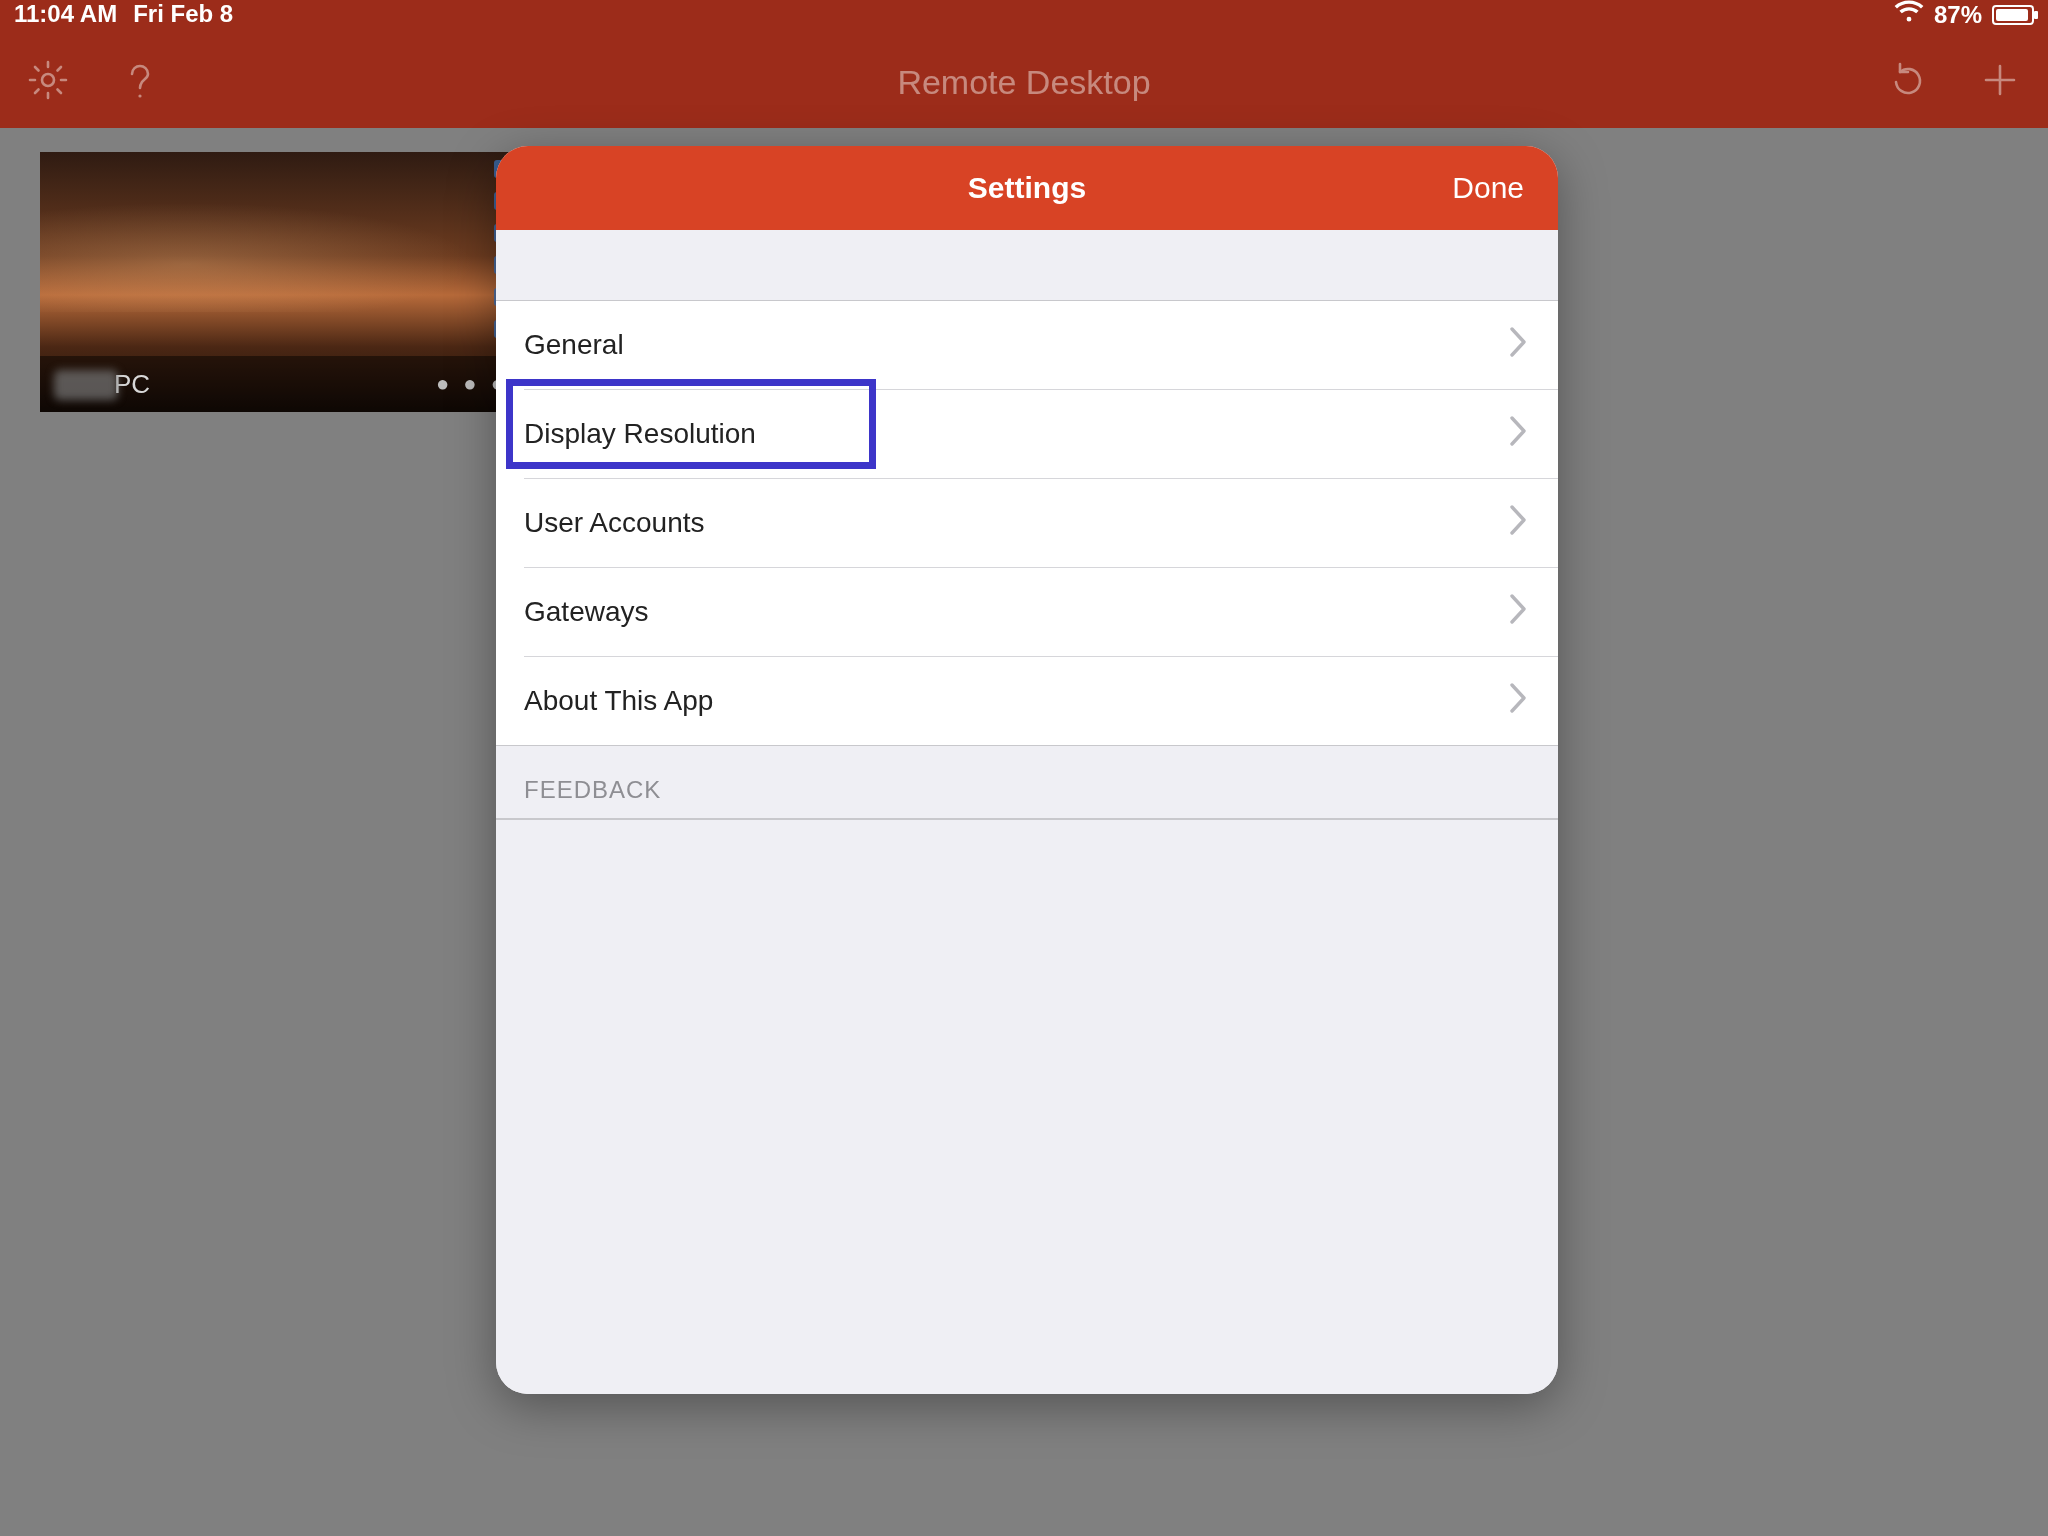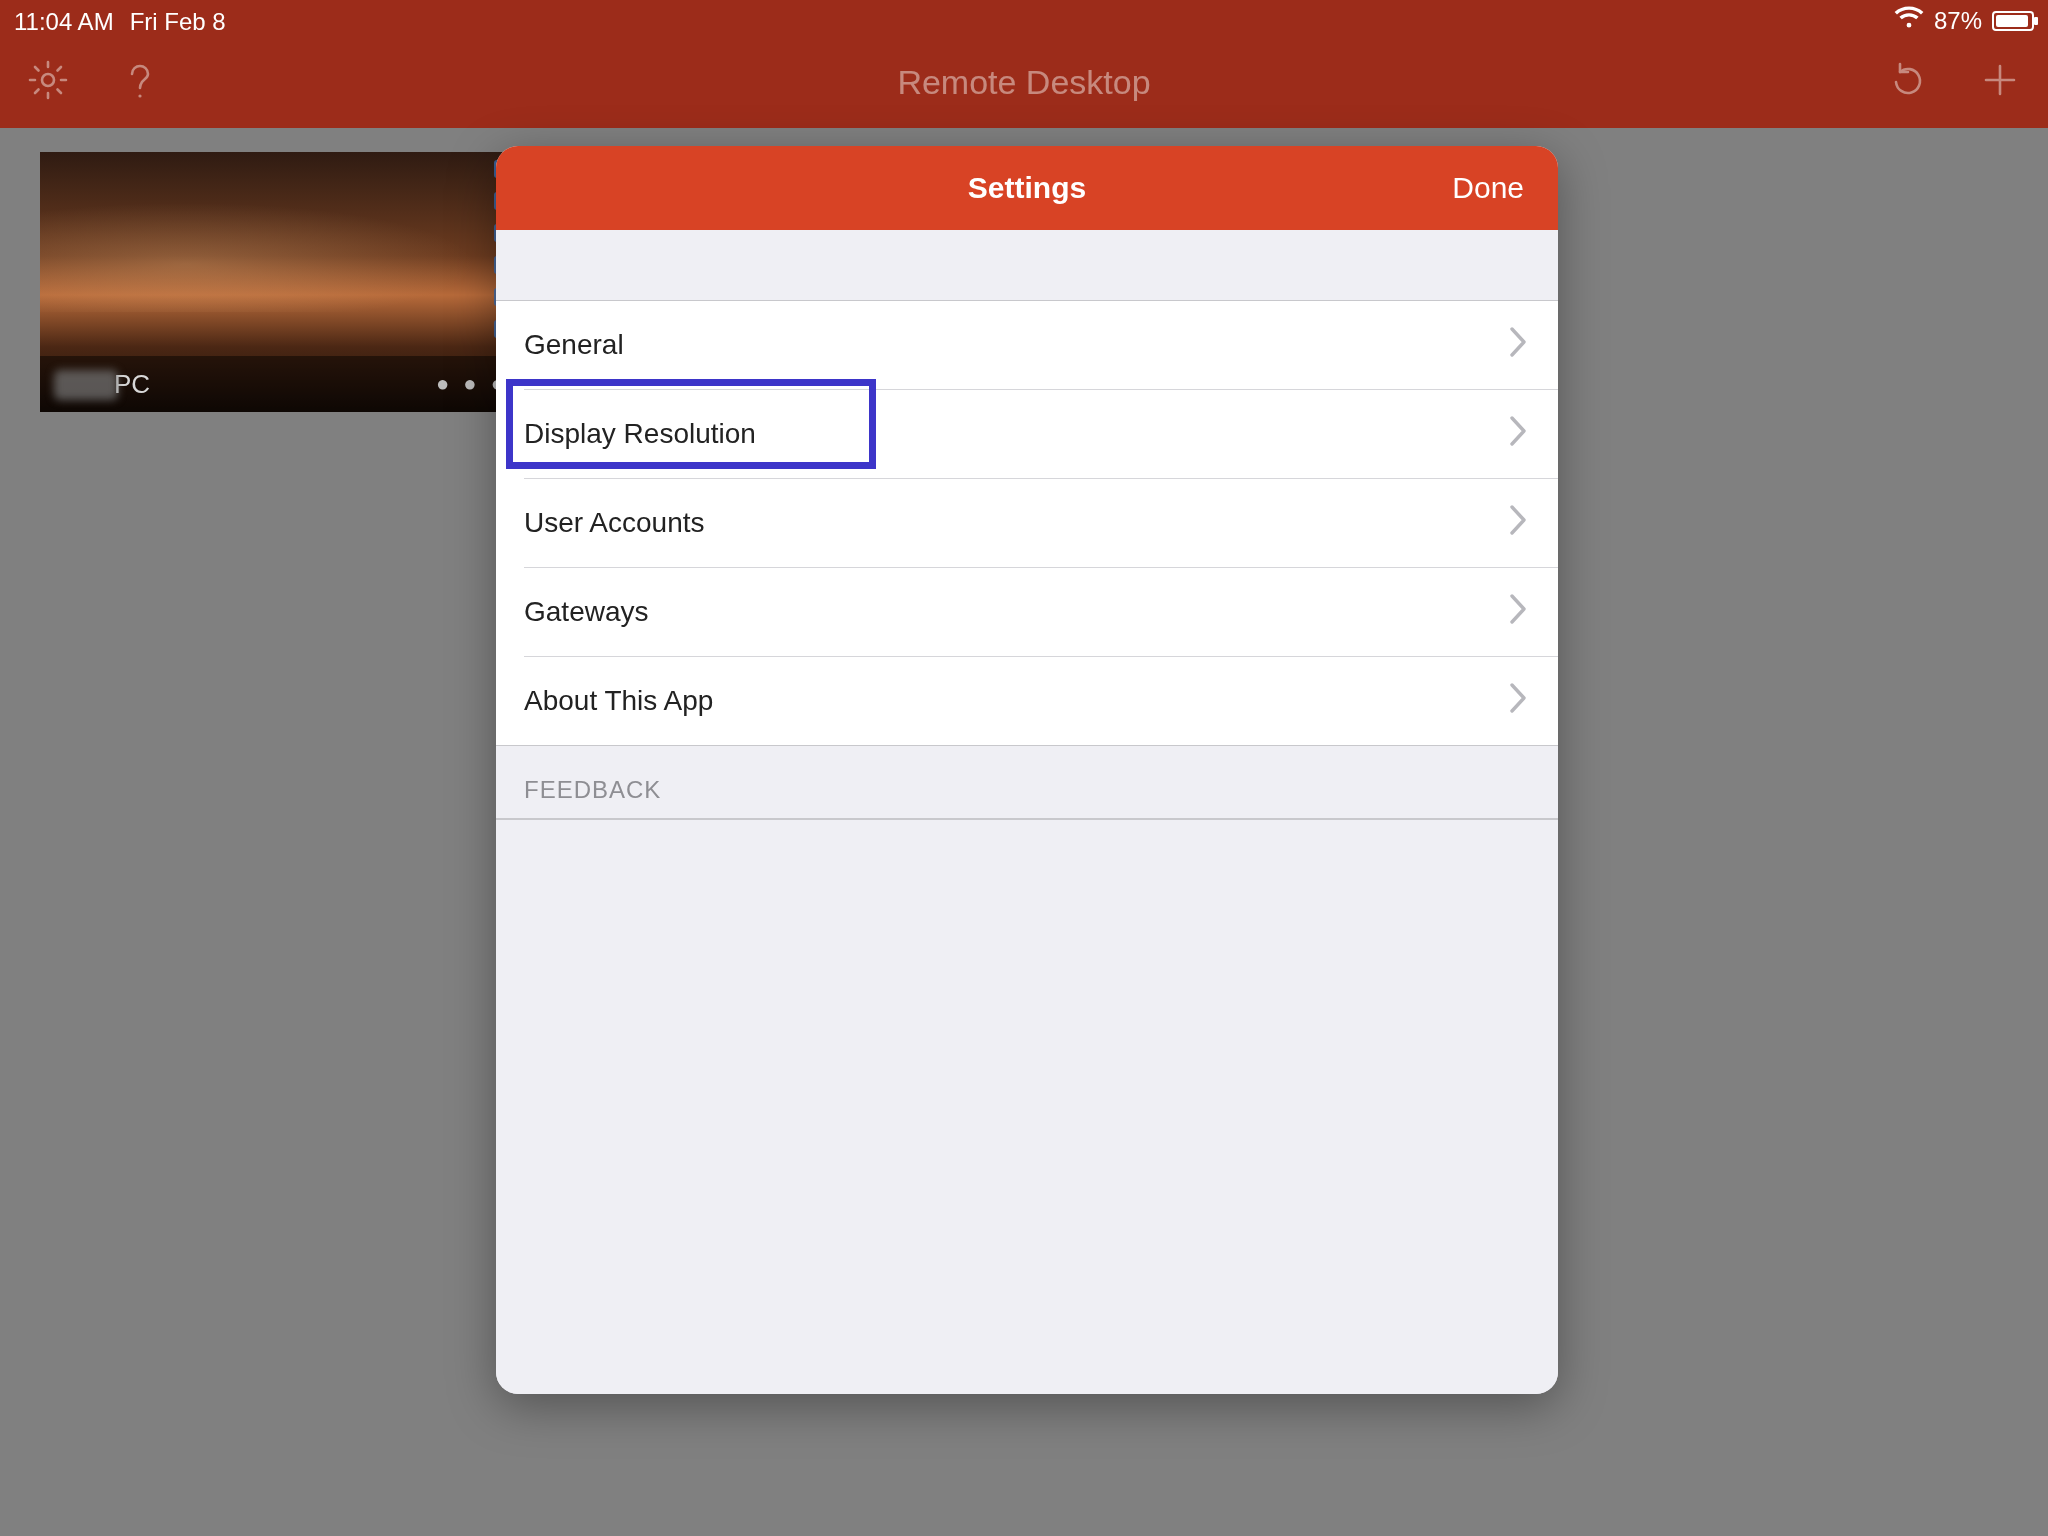--- a/index.html
+++ b/index.html
@@ -10,25 +10,25 @@
   .topbar {
     background: #9c2c1a;
     width: 100%;
     height: 128px;
     color: #fff;
     position: relative;
   }
   .statusbar {
     height: 36px;
     display: flex;
-    align-items: flex-end;
+    align-items: flex-start;
     justify-content: space-between;
     padding: 0 14px;
     font-size: 24px;
-    font-weight: 400;
+    font-weight: 700;
     gap: 22px;
   }
   .statusbar .left { display: flex; gap: 16px; }
   .statusbar .right { display: flex; align-items: center; gap: 10px; }
   .batt-text { font-size: 24px; }
   .batt-icon {
     width: 42px; height: 20px; border: 2px solid #fff; border-radius: 4px; position: relative;
     display: inline-block;
   }
   .batt-icon::after {
@@ -68,21 +68,21 @@
     color:#d8d8d8; font-size:26px;
   }
   .thumb-dots { letter-spacing:4px; color:#bcbcbc; font-size:22px; }
   .thumb-smudge { position:absolute; left:14px; bottom:12px; width:64px; height:30px; background:rgba(120,120,120,0.7); border-radius:6px; filter:blur(4px); }
   .thumb-iconcol { position:absolute; right:8px; top:8px; bottom:60px; width:24px; display:flex; flex-direction:column; gap:14px; }
   .thumb-iconcol span { width:18px; height:18px; background:#3a6fb5; border-radius:3px; opacity:0.8; }
 
   
   .modal {
     position:absolute; left:496px; top:18px; width:1062px; height:1248px;
-    background:#efeff4; border-radius:22px; overflow:hidden;
+    background:#efeff4; border-radius:32px; overflow:hidden;
     box-shadow: 0 12px 48px rgba(0,0,0,0.35);
     display:flex; flex-direction:column;justify-content:center;
   }
   .modal-header {
     background:#d84325; height:84px; display:flex; align-items:center; justify-content:center; position:relative;
   }
   .modal-title { color:#fff; font-size:30px; font-weight:600; }
   .modal-done { position:absolute; right:34px; top:0; bottom:0; display:flex; align-items:center; color:#fff; font-size:30px; font-weight:400; cursor:pointer; }
   .spacer-top { height:70px; background:#efeff4; }
 

